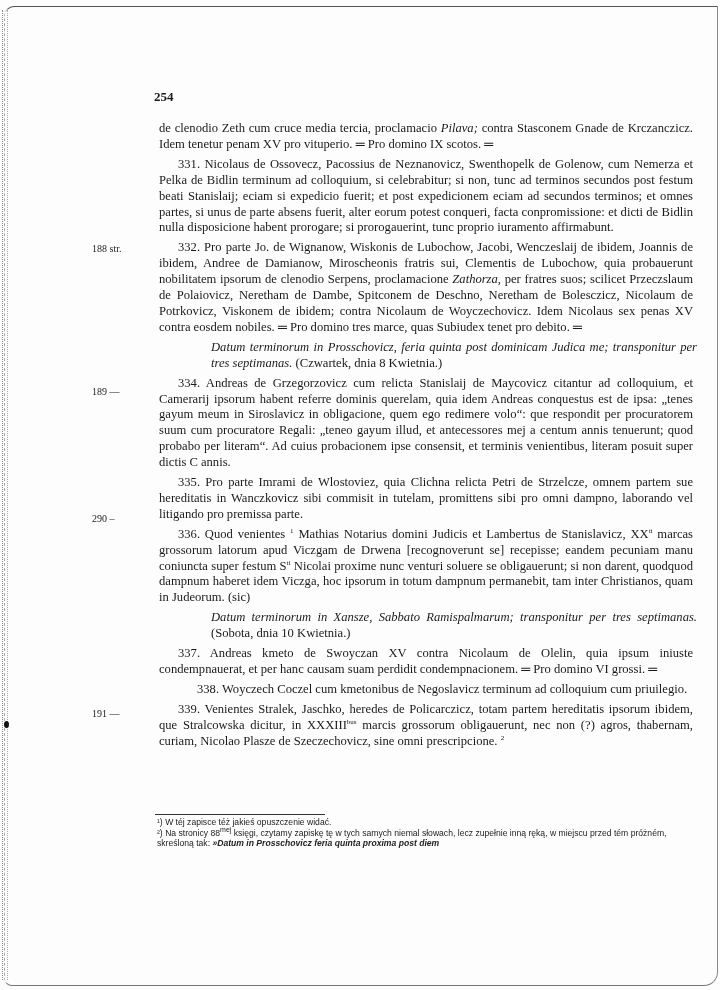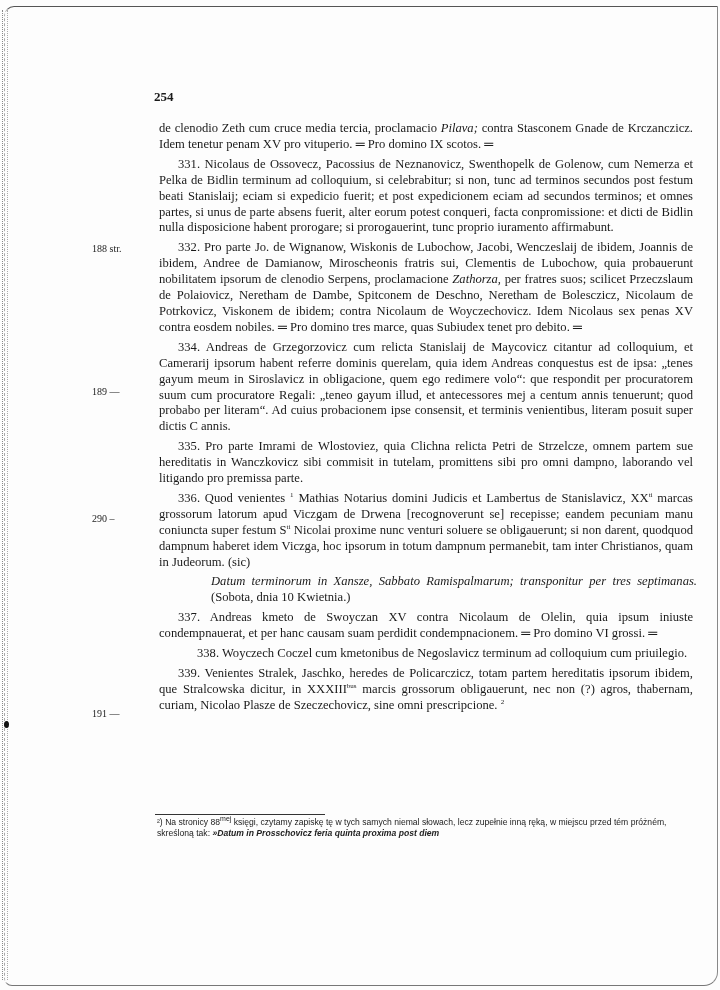--- a/index.html
+++ b/index.html
@@ -62,34 +62,36 @@
 <div class="margin-note" style="top:708px;">191 —</div>
 
 <div class="text-block">
   <p class="para cont"><span>de clenodio Zeth cum cruce media tercia, proclamacio </span><i>Pilava;</i><span> contra Stasconem Gnade de Krczanczicz. Idem tenetur penam XV pro vituperio. ═ Pro domino IX scotos. ═</span></p>
 
   <p class="para">331. Nicolaus de Ossovecz, Pacossius de Neznanovicz, Swenthopelk de Golenow, cum Nemerza et Pelka de Bidlin terminum ad colloquium, si celebrabitur; si non, tunc ad terminos secundos post festum beati Stanislaij; eciam si expedicio fuerit; et post expedicionem eciam ad secundos terminos; et omnes partes, si unus de parte absens fuerit, alter eorum potest conqueri, facta conpromissione: et dicti de Bidlin nulla disposicione habent prorogare; si prorogauerint, tunc proprio iuramento affirmabunt.</p>
 
   <p class="para"><span>332. Pro parte Jo. de Wignanow, Wiskonis de Lubochow, Jacobi, Wenczeslaij de ibidem, Joannis de ibidem, Andree de Damianow, Miroscheonis fratris sui, Clementis de Lubochow, quia probauerunt nobilitatem ipsorum de clenodio Serpens, proclamacione </span><i>Zathorza,</i><span> per fratres suos; scilicet Przeczslaum de Polaiovicz, Neretham de Dambe, Spitconem de Deschno, Neretham de Bolesczicz, Nicolaum de Potrkovicz, Viskonem de ibidem; contra Nicolaum de Woyczechovicz. Idem Nicolaus sex penas XV contra eosdem nobiles. ═ Pro domino tres marce, quas Subiudex tenet pro debito. ═</span></p>
 
 
+  <p class="datum"><span>Datum terminorum in Prosschovicz, feria quinta post dominicam Judica me; transponitur per tres septimanas.</span><span class="note"> (Czwartek, dnia 8 Kwietnia.)</span></p>
 
   <p class="para">334. Andreas de Grzegorzovicz cum relicta Stanislaij de Maycovicz citantur ad colloquium, et Camerarij ipsorum habent referre dominis querelam, quia idem Andreas conquestus est de ipsa: „tenes gayum meum in Siroslavicz in obligacione, quem ego redimere volo“: que respondit per procuratorem suum cum procuratore Regali: „teneo gayum illud, et antecessores mej a centum annis tenuerunt; quod probabo per literam“. Ad cuius probacionem ipse consensit, et terminis venientibus, literam posuit super dictis C annis.</p>
 
   <p class="para">335. Pro parte Imrami de Wlostoviez, quia Clichna relicta Petri de Strzelcze, omnem partem sue hereditatis in Wanczkovicz sibi commisit in tutelam, promittens sibi pro omni dampno, laborando vel litigando pro premissa parte.</p>
 
   <p class="para"><span>336. Quod venientes </span><sup>1</sup><span> Mathias Notarius domini Judicis et Lambertus de Stanislavicz, XX</span><sup>ti</sup><span> marcas grossorum latorum apud Viczgam de Drwena [recognoverunt se] recepisse; eandem pecuniam manu coniuncta super festum S</span><sup>ti</sup><span> Nicolai proxime nunc venturi soluere se obligauerunt; si non darent, quodquod dampnum haberet idem Viczga, hoc ipsorum in totum dampnum permanebit, tam inter Christianos, quam in Judeorum. (sic)</span></p>
 
   <p class="datum"><span>Datum terminorum in Xansze, Sabbato Ramispalmarum; transponitur per tres septimanas.</span><span class="note"> (Sobota, dnia 10 Kwietnia.)</span></p>
 
   <p class="para">337. Andreas kmeto de Swoyczan XV contra Nicolaum de Olelin, quia ipsum iniuste condempnauerat, et per hanc causam suam perdidit condempnacionem. ═ Pro domino VI grossi. ═</p>
 
   <p class="para" style="text-indent:38px;">338. Woyczech Coczel cum kmetonibus de Negoslavicz terminum ad colloquium cum priuilegio.</p>
 
 
   <p class="para"><span>339. Venientes Stralek, Jaschko, heredes de Policarczicz, totam partem hereditatis ipsorum ibidem, que Stralcowska dicitur, in XXXIII</span><sup>bus</sup><span> marcis grossorum obligauerunt, nec non (?) agros, thabernam, curiam, Nicolao Plasze de Szeczechovicz, sine omni prescripcione.</span> <sup>2</sup></p>
 </div>
 
 <div class="footnote-rule"></div>
 
 <div class="footnotes">
+  <p class="footnote"><span>¹)</span> <span>W téj zapisce téż jakieś opuszczenie widać.</span></p>
   <p class="footnote"><span>²)</span> <span>Na stronicy 88</span><sup>mej</sup><span> księgi, czytamy zapiskę tę w tych samych niemal słowach, lecz zupełnie inną ręką, w miejscu przed tém próżném, skreśloną tak: </span><span class="fn-italic">»Datum in Prosschovicz feria quinta proxima post diem</span></p>
 </div>
 
 </body></html>

